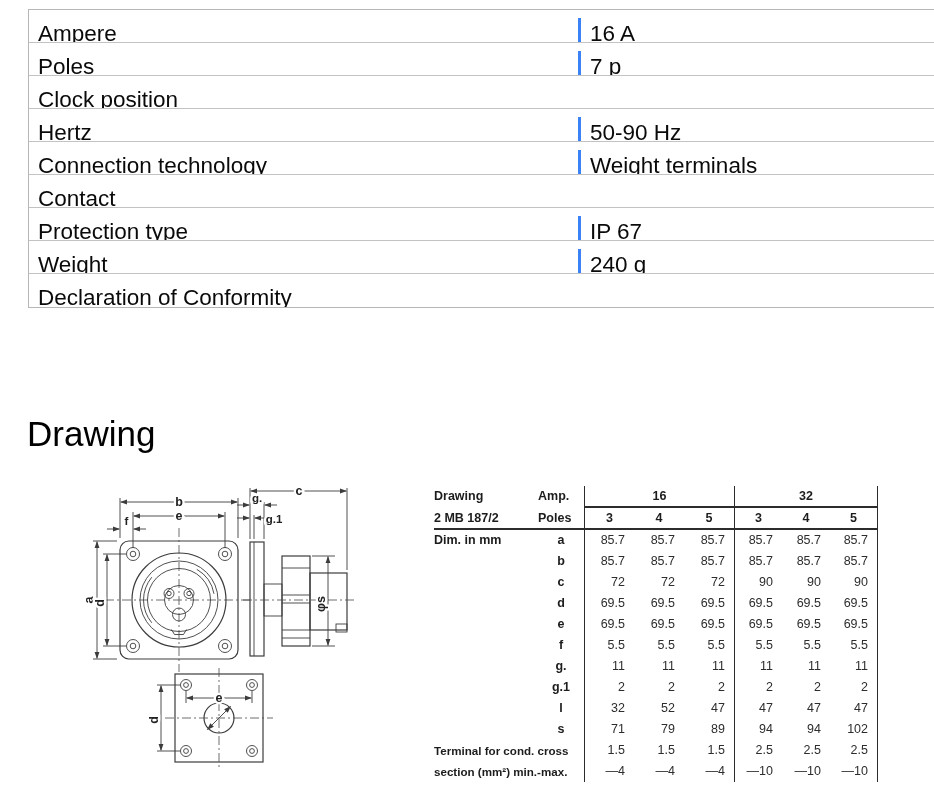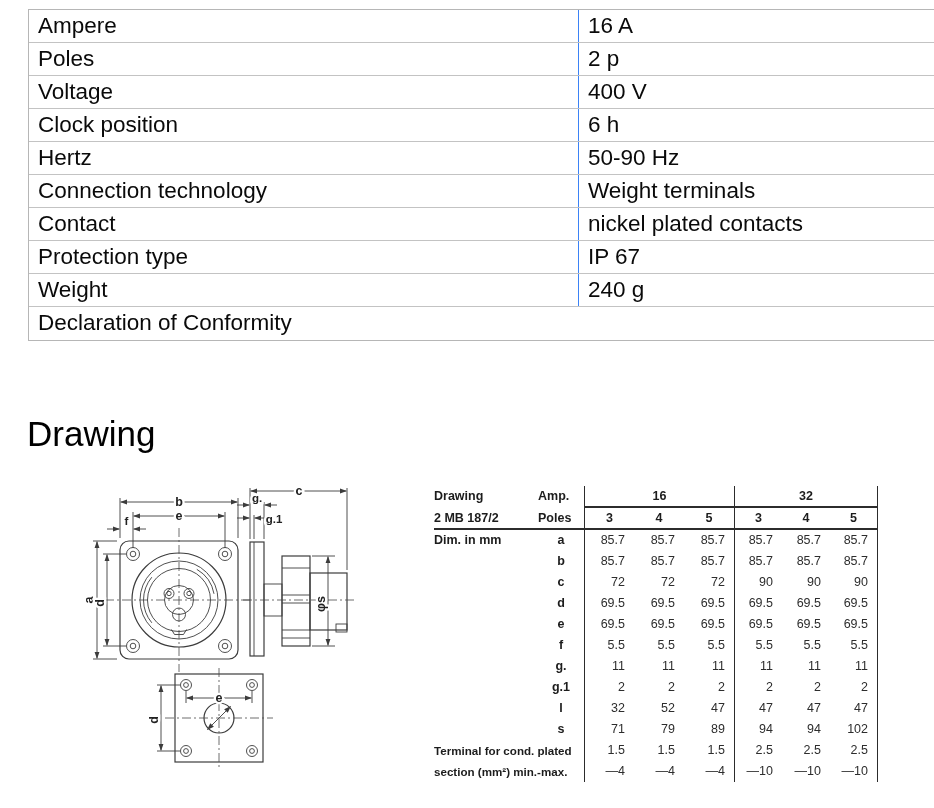--- a/index.html
+++ b/index.html
@@ -13,23 +13,23 @@
     position:absolute;left:28px;top:9px;width:906px;
     border:1px solid #b6b6b6;border-right:none;box-sizing:border-box;
   }
   .spec-row{
     display:grid;grid-template-columns:549px 1fr;height:33px;
     border-bottom:1px solid #c3c3c3;box-sizing:border-box;
   }
   .spec-row:last-child{border-bottom:none;gap:38px;}
   .spec-cell{
     font-size:22.5px;line-height:31px;color:#0a0a0a;
-    padding-left:9px;white-space:nowrap;overflow:hidden;
-  }
-  .spec-value{border-left:1px solid #3b82f6;}
+    padding-left:9px;white-space:nowrap;overflow:hidden;margin-top:8px;
+  }
+  .spec-value{border-left:3px solid #3b82f6;}
 
   
   .section-title{
     position:absolute;left:27px;top:414px;
     font-size:35px;color:#000;
   }
 
   
   .drawing-svg{position:absolute;left:55px;top:472px;}
   .ol{stroke:#3c3c3c;stroke-width:1.2;fill:none;}
@@ -63,41 +63,35 @@
 </head>
 <body>
 
 <div class="spec-table">
   <div class="spec-row">
     <div class="spec-cell">Ampere</div>
     <div class="spec-cell spec-value">16 A</div>
   </div>
   <div class="spec-row">
     <div class="spec-cell">Poles</div>
-    <div class="spec-cell spec-value">2 p</div>
-  </div>
-  <div class="spec-row">
-    <div class="spec-cell">Voltage</div>
-    <div class="spec-cell spec-value">400 V</div>
+    <div class="spec-cell spec-value">7 p</div>
   </div>
   <div class="spec-row">
     <div class="spec-cell">Clock position</div>
-    <div class="spec-cell spec-value">6 h</div>
   </div>
   <div class="spec-row">
     <div class="spec-cell">Hertz</div>
     <div class="spec-cell spec-value">50-90 Hz</div>
   </div>
   <div class="spec-row">
     <div class="spec-cell">Connection technology</div>
     <div class="spec-cell spec-value">Weight terminals</div>
   </div>
   <div class="spec-row">
     <div class="spec-cell">Contact</div>
-    <div class="spec-cell spec-value">nickel plated contacts</div>
   </div>
   <div class="spec-row">
     <div class="spec-cell">Protection type</div>
     <div class="spec-cell spec-value">IP 67</div>
   </div>
   <div class="spec-row">
     <div class="spec-cell">Weight</div>
     <div class="spec-cell spec-value">240 g</div>
   </div>
   <div class="spec-row">
@@ -298,21 +292,21 @@
 
   <div class="dc"></div>
   <div class="dc hd ctr">s</div>
   <div class="dc num vl">71</div>
   <div class="dc num">79</div>
   <div class="dc num">89</div>
   <div class="dc num vl">94</div>
   <div class="dc num">94</div>
   <div class="dc num vr">102</div>
 
-  <div class="dc tlabel sp2">Terminal for cond. plated</div>
+  <div class="dc tlabel sp2">Terminal for cond. cross</div>
   <div class="dc num vl">1.5</div>
   <div class="dc num">1.5</div>
   <div class="dc num">1.5</div>
   <div class="dc num vl">2.5</div>
   <div class="dc num">2.5</div>
   <div class="dc num vr">2.5</div>
 
   <div class="dc tlabel sp2">section (mm²) min.-max.</div>
   <div class="dc num vl">—4</div>
   <div class="dc num">—4</div>

